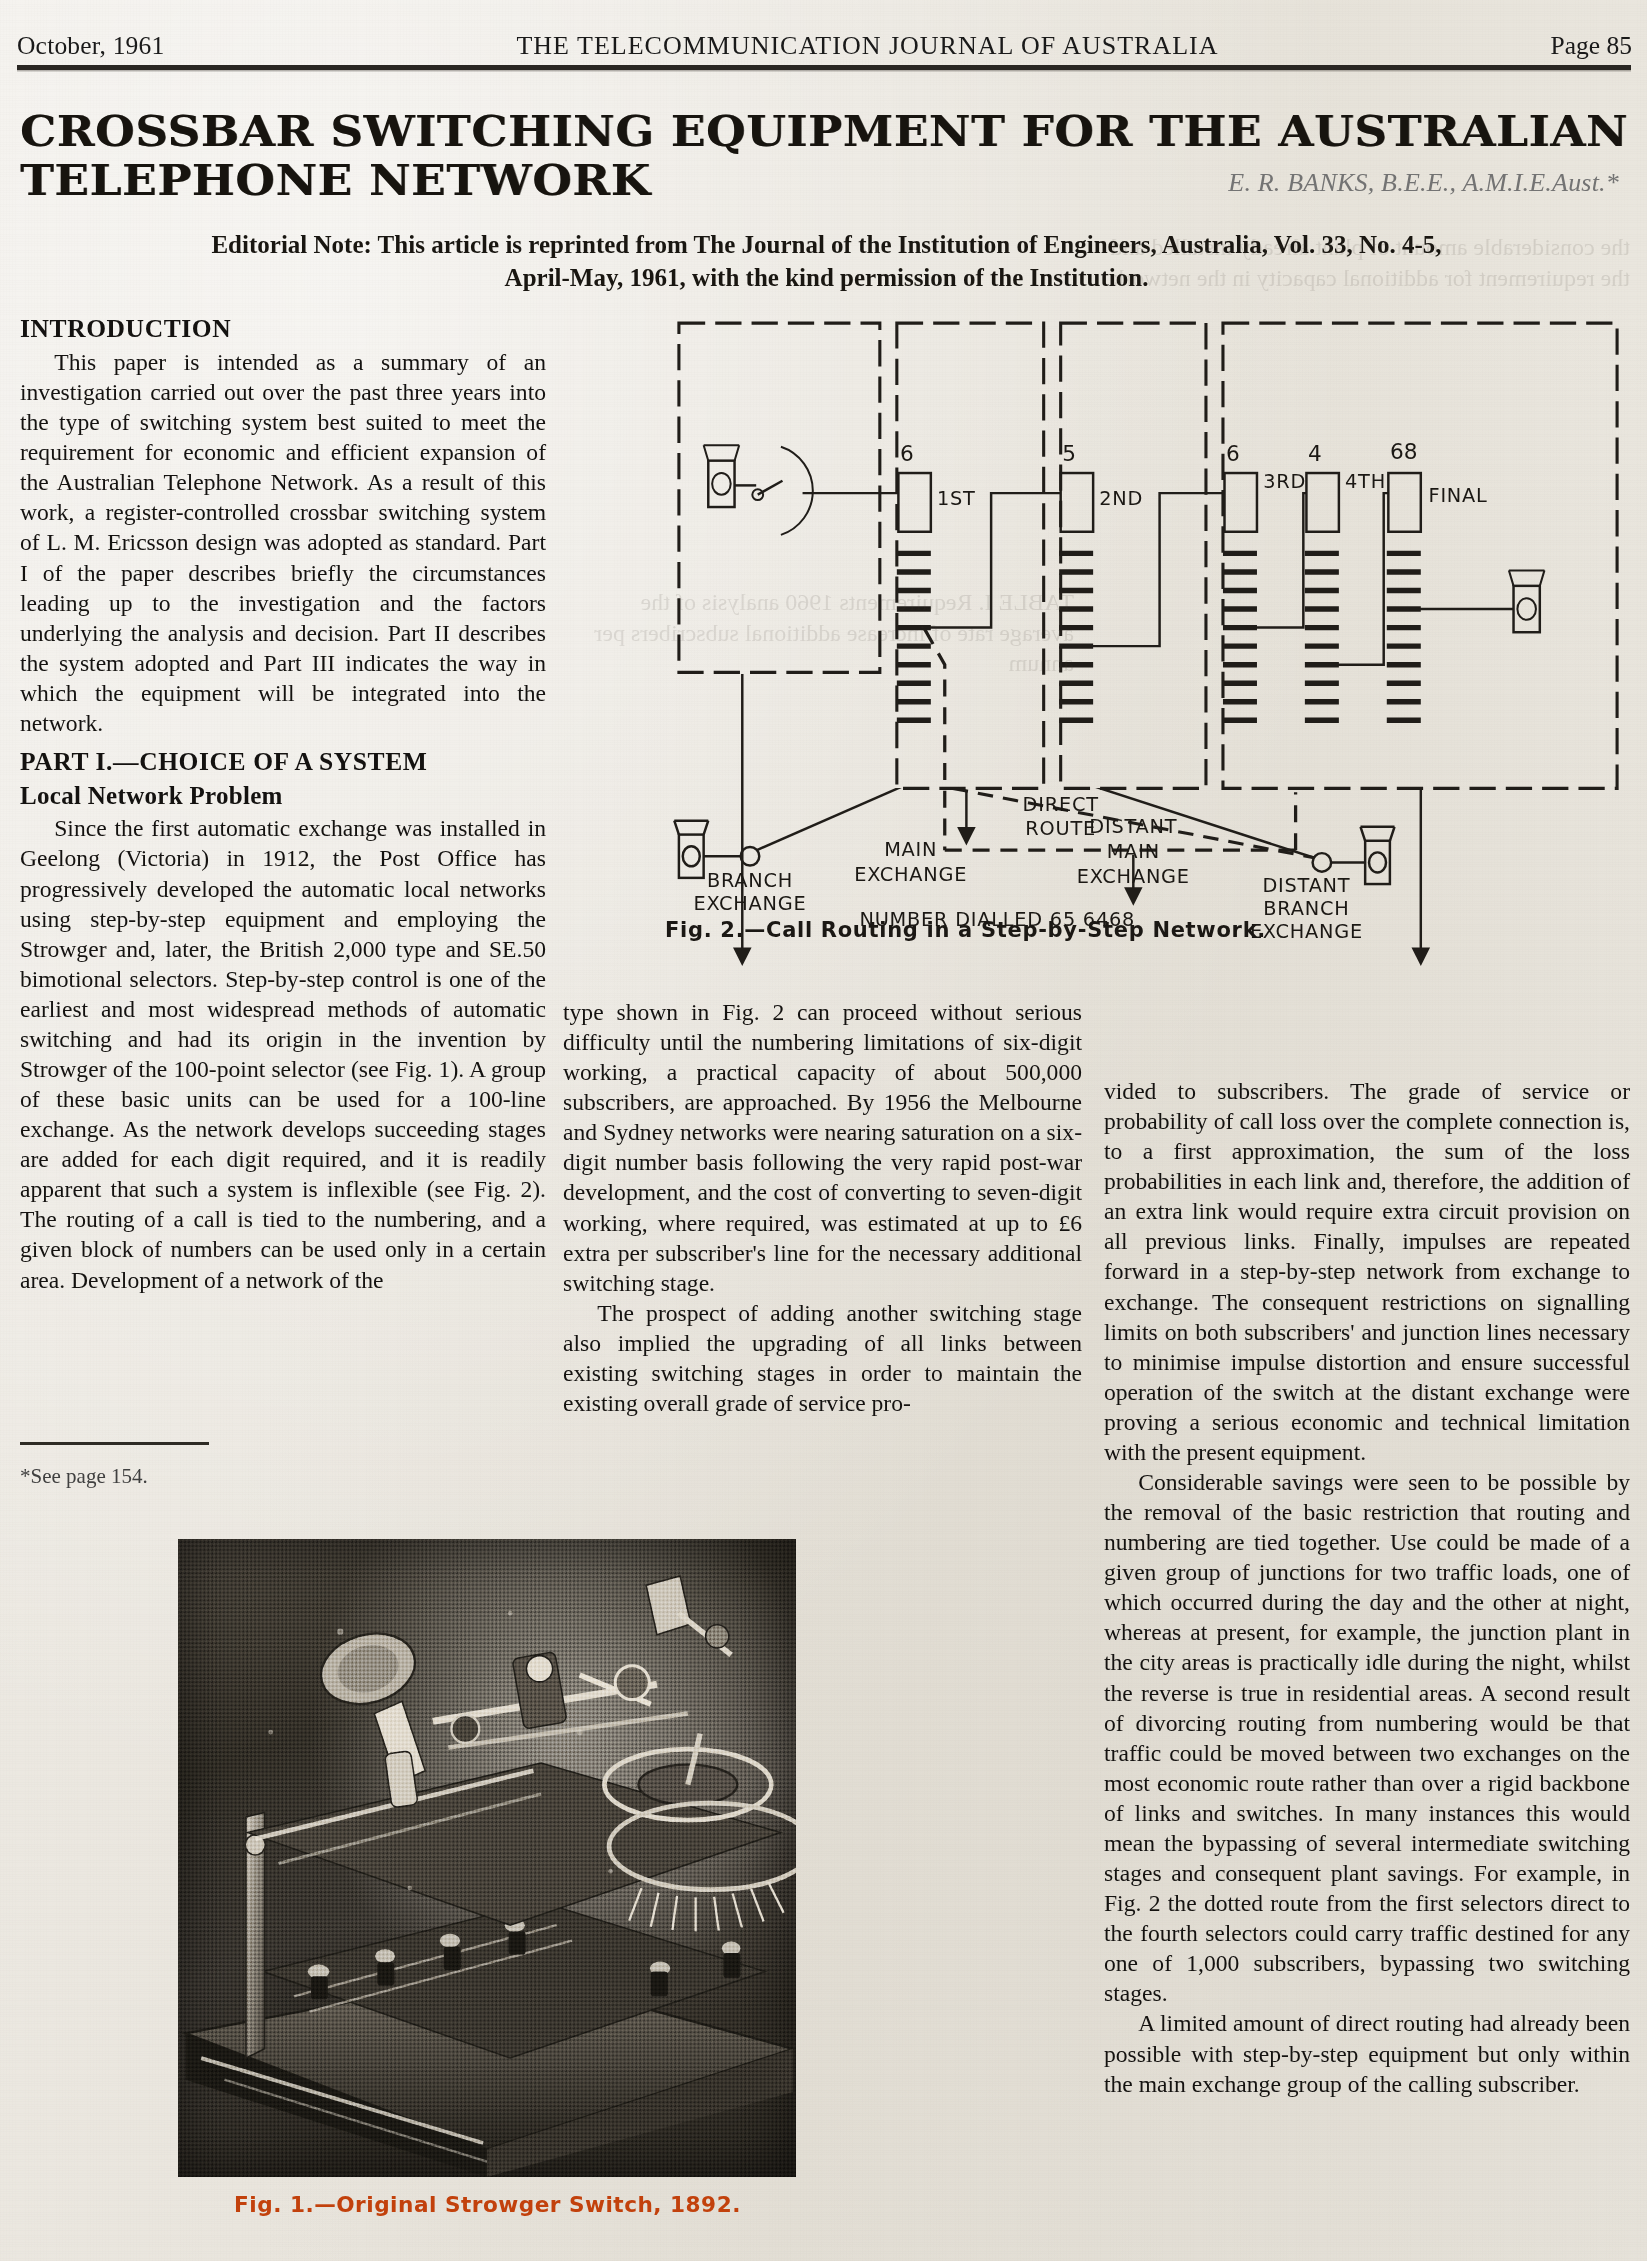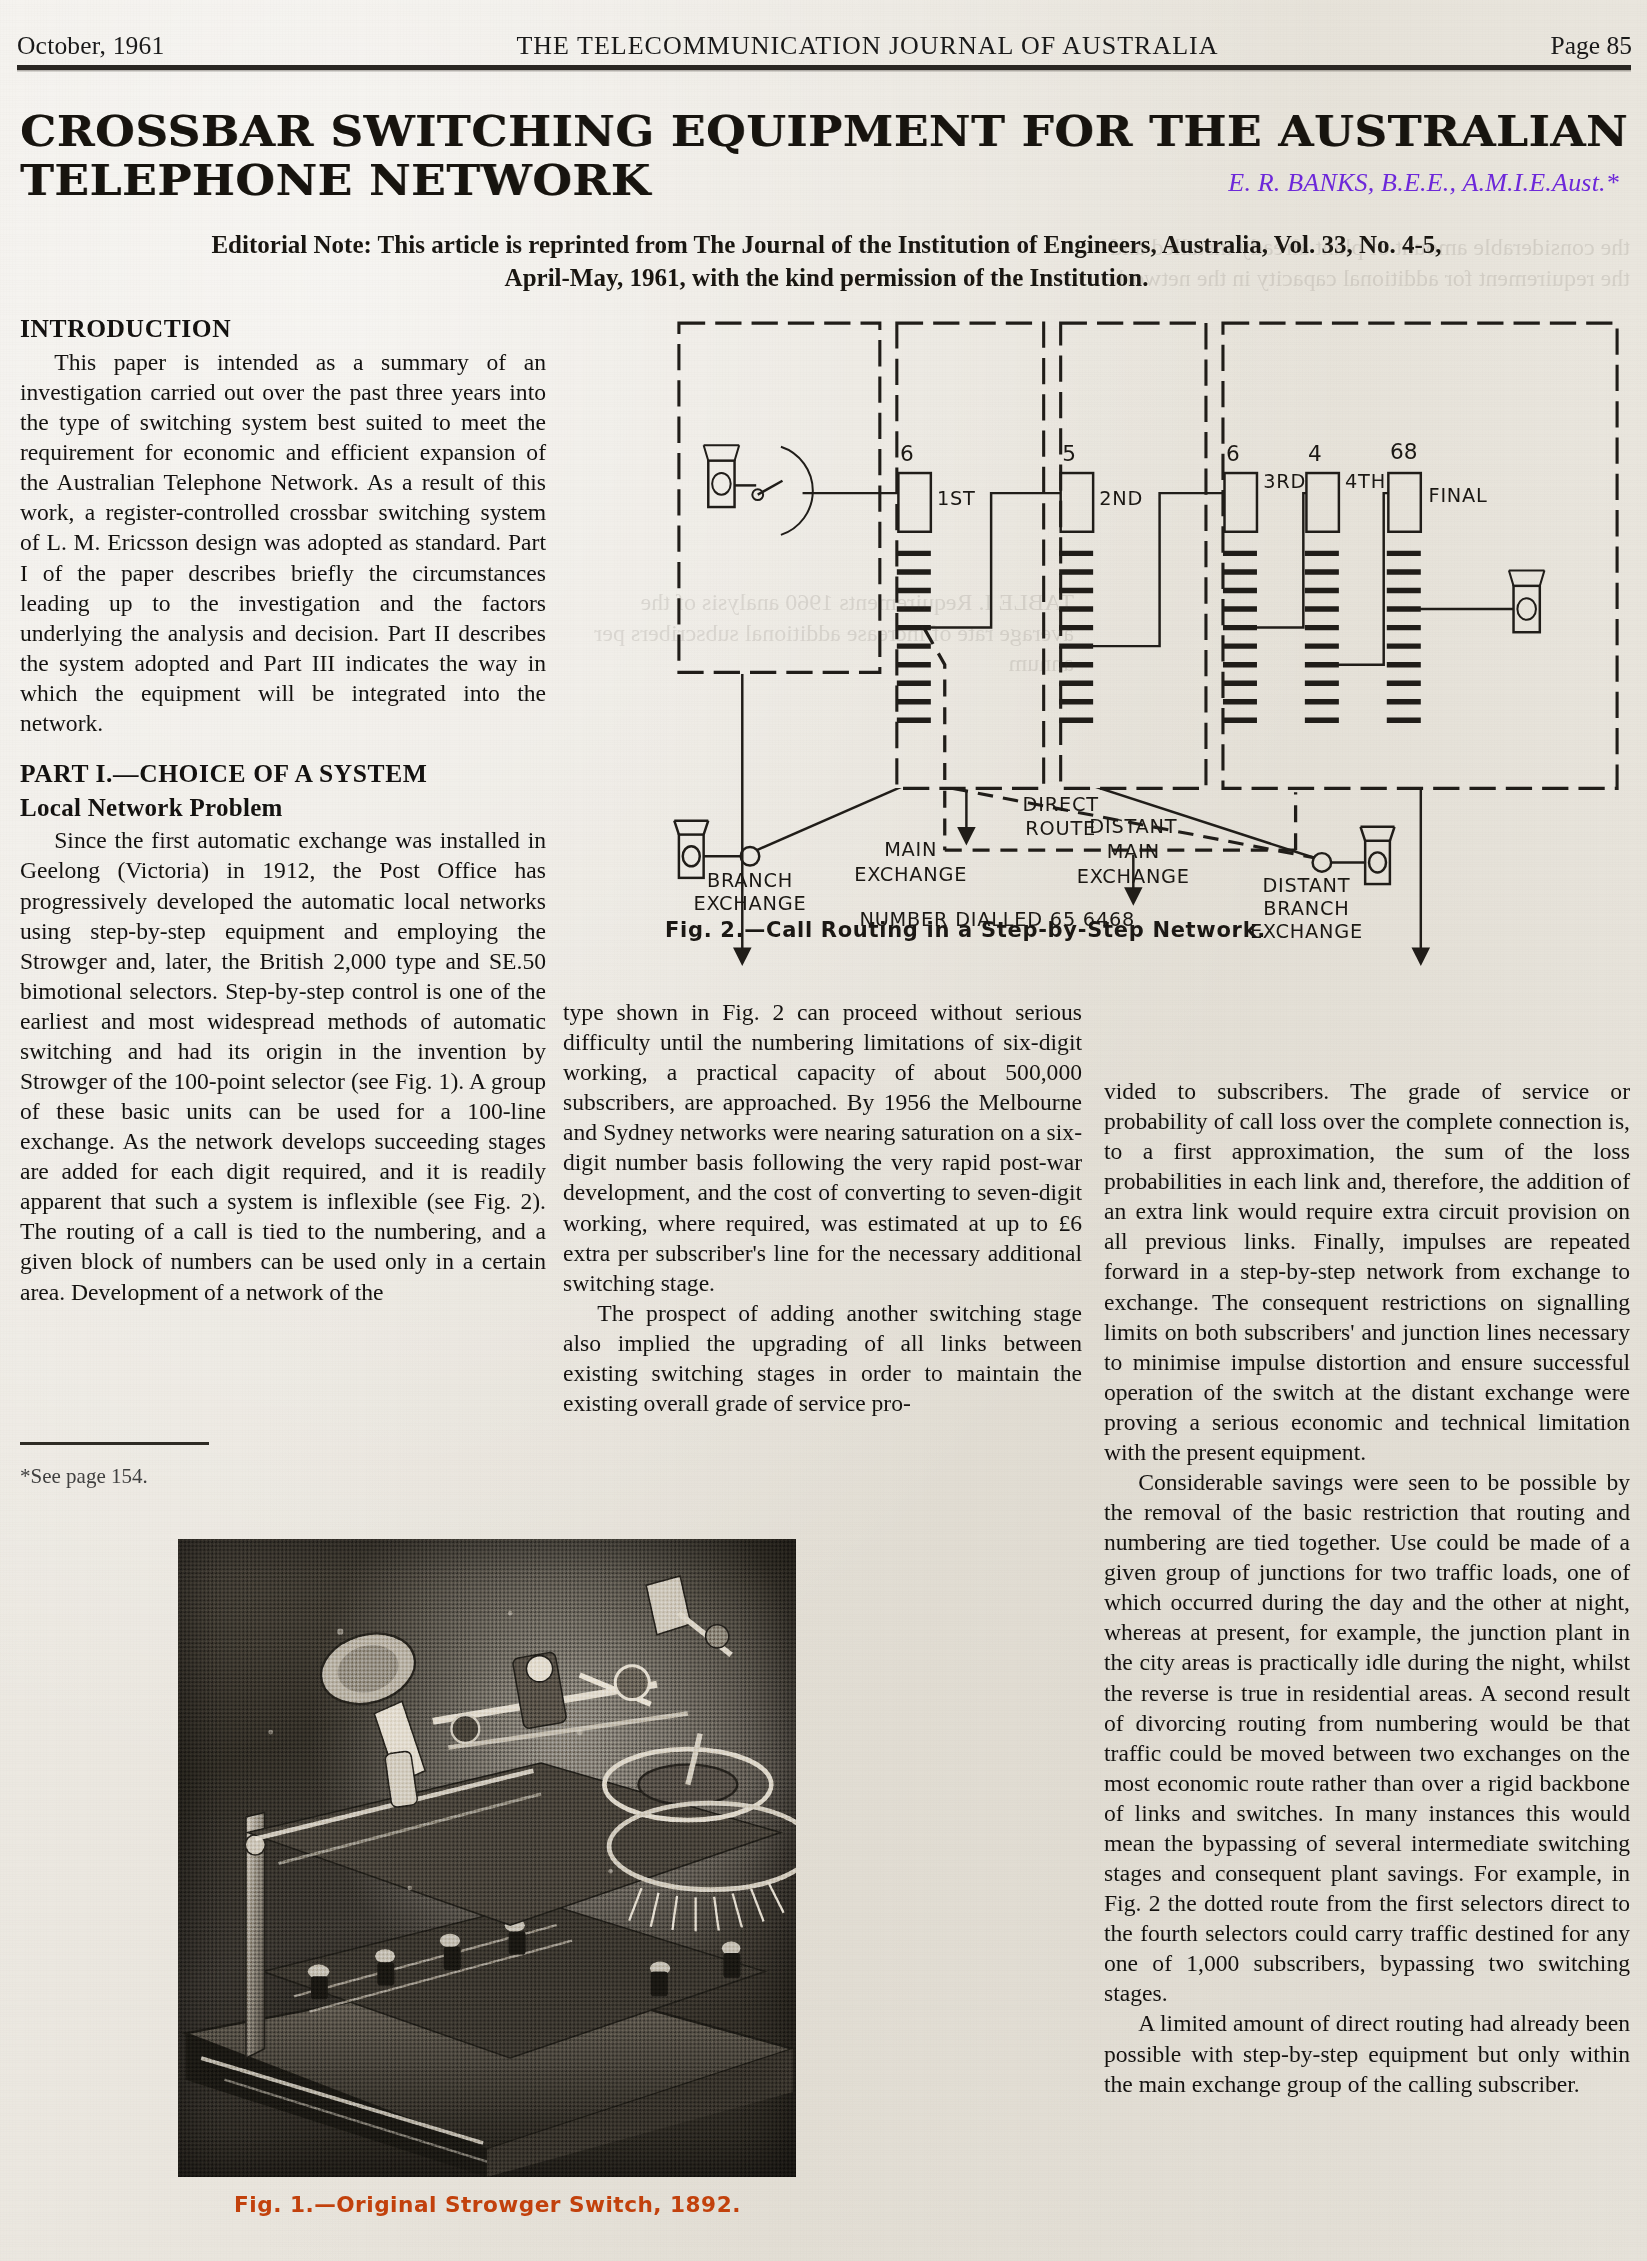--- a/index.html
+++ b/index.html
@@ -51,37 +51,37 @@
     line-height:1.13;
     letter-spacing:0.4px;
     transform:scaleX(1.06);
     transform-origin:left top;
     color:#17140f;
     text-shadow:0.5px 0 0 rgba(30,26,20,.55);
   }
   .title .l1,.title .l2{display:block;white-space:nowrap;}
   .byline{
     position:absolute;right:29px;top:168px;
-    font-style:italic;font-size:26px;letter-spacing:0.2px;color:#6d28d9;
+    font-style:italic;font-size:26px;letter-spacing:0.2px;color:#737373;
   }
   .ednote{
     position:absolute;left:185px;top:228px;width:1283px;
     text-align:center;font-weight:700;font-size:25px;line-height:1.32;
     color:#191611;
   }
 
   
   .col{position:absolute;text-align:justify;font-size:23.6px;line-height:1.275;
        color:#141210;-webkit-hyphens:none;hyphens:none;}
   .col p{margin:0;text-indent:1.45em;}
   .col p.noind{text-indent:0;}
   .ch{display:block;text-align:left;font-weight:700;font-size:25px;
       text-indent:0;margin:0 0 1.5px 0;letter-spacing:0.3px;}
   .ch.big{font-size:25.5px;letter-spacing:0.6px;}
-  .ch.spaced{margin-top:20px;}
+  .ch.spaced{margin-top:8px;}
 
   #col1{left:20px;top:313px;width:526px;}
   #col2{left:563px;top:997px;width:519px;}
   #col3{left:1104px;top:1050px;width:526px;margin-top:26px;}
 
   .fn-rule{position:absolute;left:20px;top:1442px;width:189px;height:3.1px;background:#2e2b25;}
   .footnote{position:absolute;left:20px;top:1464px;width:464px;font-size:21px;color:#404040;}
 
   
   #fig2{position:absolute;left:665px;top:309px;width:966px;height:665px;}

